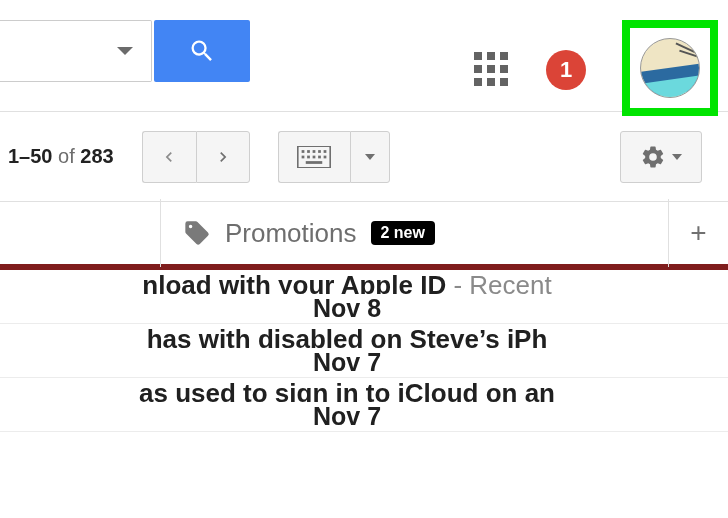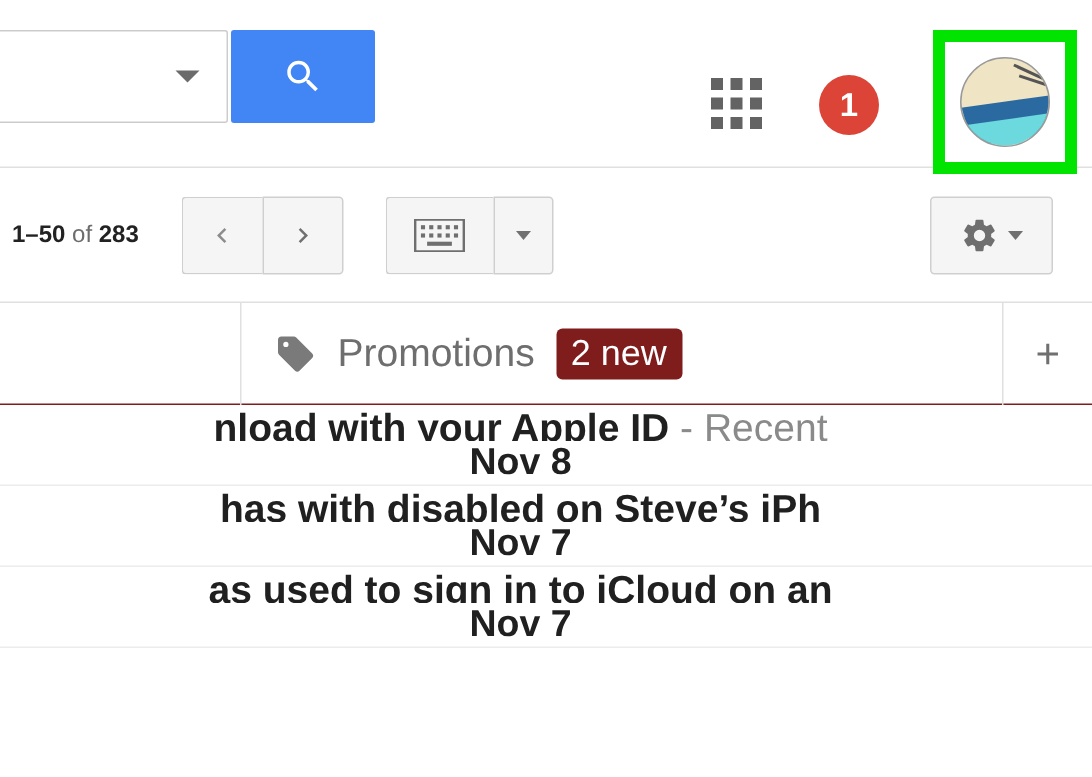--- a/index.html
+++ b/index.html
@@ -109,21 +109,21 @@
   .toolbar {
     height: 90px;
     border-bottom: 1px solid #e0e0e0;
     display: flex;
     align-items: center;
     padding-left: 8px;
     position: relative;
     color: #6d6d6d;
   }
   .pager-text {
-    font-size: 16px;
+    font-size: 20px;
     color: #6d6d6d;
     margin-right: 28px;
   }
   .pager-text b { color: #222; font-weight: bold; }
   .btn {
     background: #f5f5f5;
     border: 1px solid #cfcfcf;
     border-radius: 3px;
     height: 52px;
     display: flex;
@@ -144,21 +144,21 @@
     width: 82px;
     display: flex;
     gap: 6px;
     align-items: center;
     justify-content: center;
   }
 
   
   .tabrow {
     height: 68px;
-    border-bottom: 1px solid #7f1d1d;
+    border-bottom: 6px solid #7f1d1d;
     display: flex;
     align-items: center;
   }
   .tabcell {
     height: 68px;
     border-left: 1px solid #e0e0e0;
     display: flex;
     align-items: center;
     padding: 0 22px;
     gap: 14px;
@@ -167,25 +167,26 @@
   .tabcell.plus {
     width: 60px;
     justify-content: center;
     border-right: none;
     font-size: 28px;
     color: #707070;
     font-weight: 300;
   }
   .tab-label { font-size: 26px; color: #6e6e6e; }
   .badge-new {
-    background: #7f1d1d;
+    background: #000000;
     color: #fff;
-    font-size: 24px;
+    font-size: 16px;
     padding: 3px 10px;
     border-radius: 4px;
+    font-weight: bold;
   }
 
   
   .msg-list { }
   .msg-row {
     height: 54px;
     border-bottom: 1px solid #ececec;
     display: flex;
     align-items: center;
     font-size: 26px;

